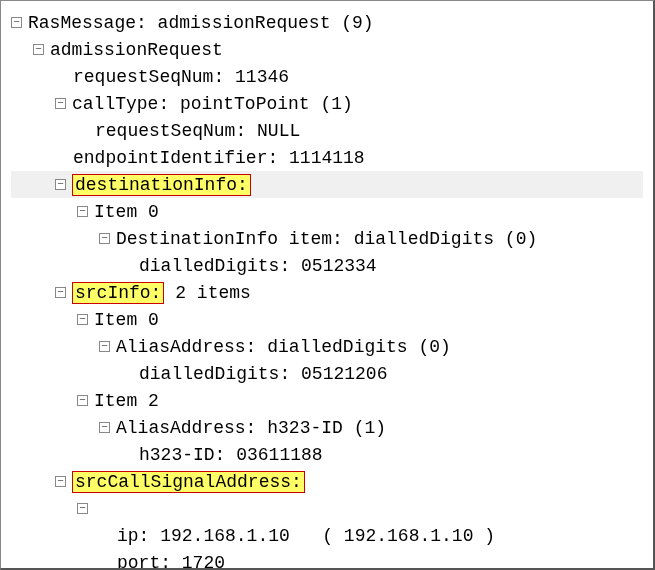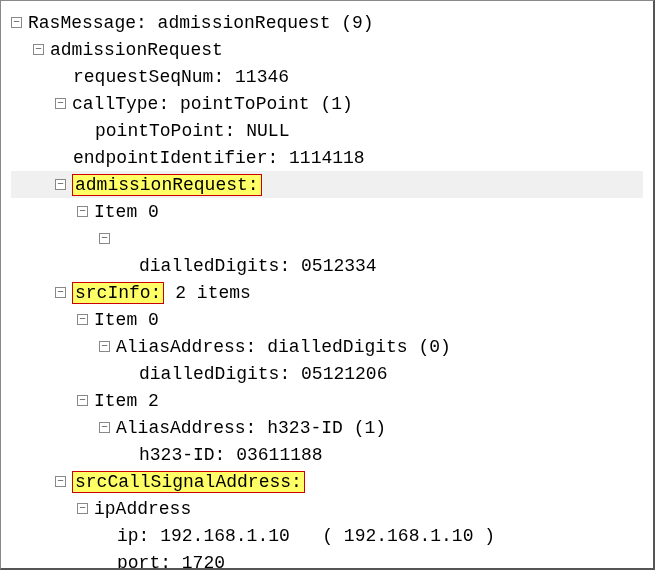--- a/index.html
+++ b/index.html
@@ -71,43 +71,44 @@
 </div>
 
 <div class="row">
   <span class="indent" style="width:44px"></span>
   <span class="toggle">−</span>
   <span class="txt">callType: pointToPoint (1)</span>
 </div>
 
 <div class="row">
   <span class="indent" style="width:84px"></span>
-  <span class="txt">pointToPoint: NULL</span>
+  <span class="txt">requestSeqNum: NULL</span>
 </div>
 
 <div class="row">
   <span class="indent" style="width:62px"></span>
   <span class="txt">endpointIdentifier: 1114118</span>
 </div>
 
 <div class="row selected">
   <span class="indent" style="width:44px"></span>
   <span class="toggle">−</span>
-  <span class="hl">admissionRequest:</span>
+  <span class="hl">destinationInfo:</span>
 </div>
 
 <div class="row">
   <span class="indent" style="width:66px"></span>
   <span class="toggle">−</span>
   <span class="txt">Item 0</span>
 </div>
 
 <div class="row">
   <span class="indent" style="width:88px"></span>
   <span class="toggle">−</span>
+  <span class="txt">DestinationInfo item: dialledDigits (0)</span>
 </div>
 
 <div class="row">
   <span class="indent" style="width:128px"></span>
   <span class="txt">dialledDigits: 0512334</span>
 </div>
 
 <div class="row">
   <span class="indent" style="width:44px"></span>
   <span class="toggle">−</span>
@@ -151,21 +152,20 @@
 
 <div class="row">
   <span class="indent" style="width:44px"></span>
   <span class="toggle">−</span>
   <span class="hl">srcCallSignalAddress:</span>
 </div>
 
 <div class="row">
   <span class="indent" style="width:66px"></span>
   <span class="toggle">−</span>
-  <span class="txt">ipAddress</span>
 </div>
 
 <div class="row">
   <span class="indent" style="width:106px"></span>
   <span class="txt">ip: 192.168.1.10   ( 192.168.1.10 )</span>
 </div>
 
 <div class="row">
   <span class="indent" style="width:106px"></span>
   <span class="txt">port: 1720</span>

